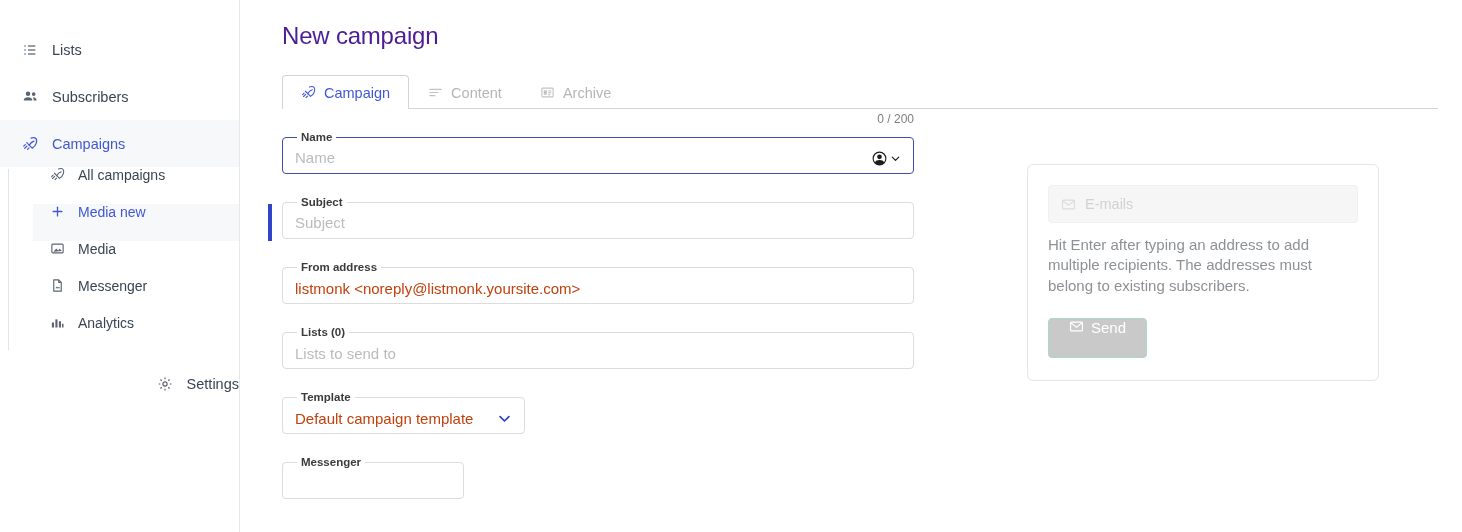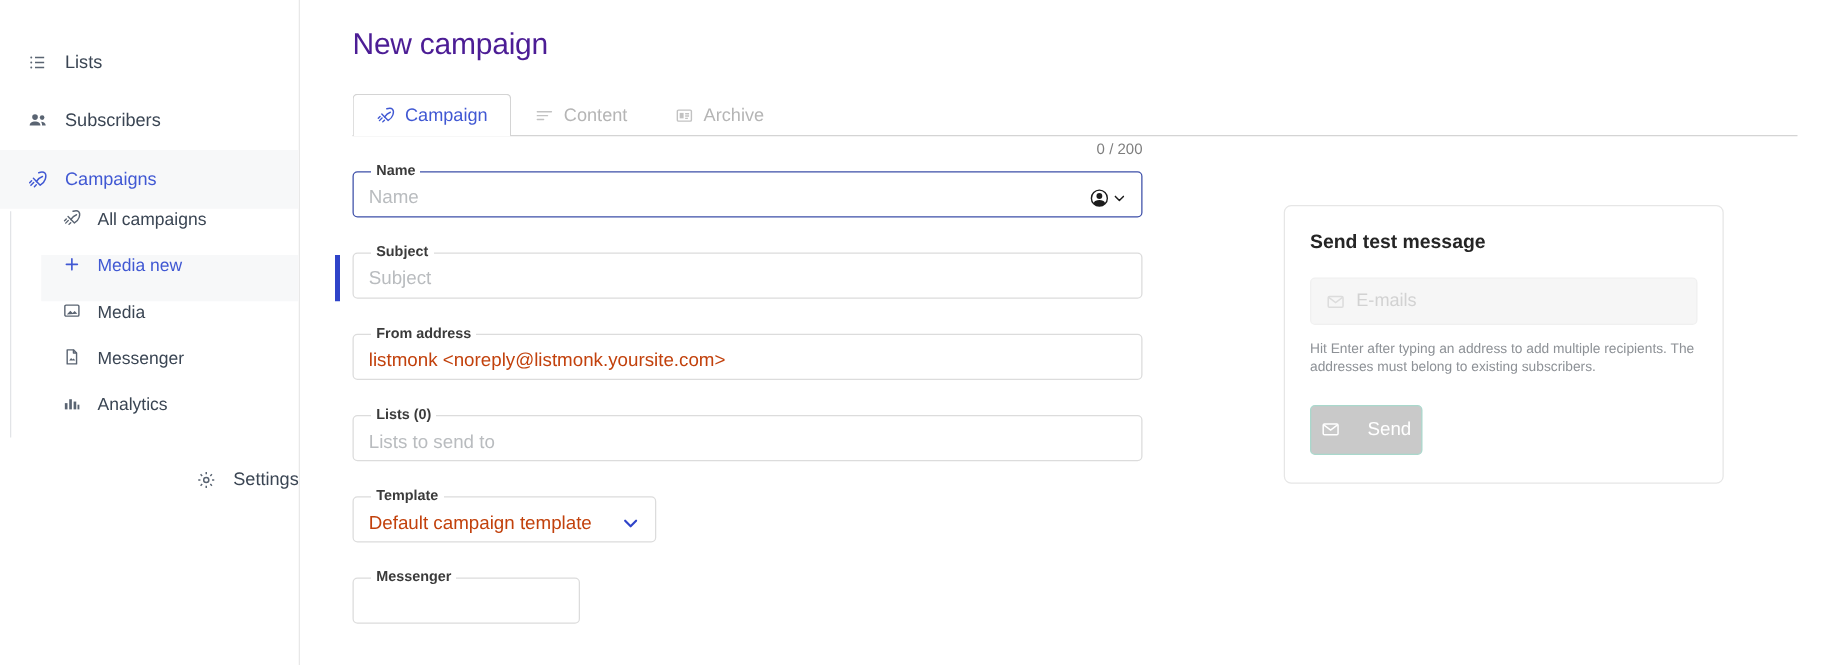--- a/index.html
+++ b/index.html
@@ -222,31 +222,31 @@
     display: flex;
     align-items: center;
     gap: 9px;
     padding: 0 12px;
     color: #d2d2d2;
     font-size: 14.5px;
     margin-bottom: 12px;
   }
   .emails-box .ico { display: flex; align-items: center; color: #dcdcdc; }
   .hint {
-    font-size: 11px;
+    font-size: 15px;
     line-height: 1.35;
     color: #8d9196;
     margin: 0 0 22px 0;
   }
   .send-btn {
     display: inline-flex;
-    align-items: center;
-    gap: 22px;
+    align-items: flex-start;
+    gap: 7px;
     height: 40px;
-    padding: 0 8px;
+    padding: 0 20px;
     background: #c9c9c9;
     border: 1px solid #a9d8cc;
     border-radius: 4px;
     color: #ffffff;
     font-size: 15px;
     font-family: "Liberation Sans", sans-serif;
     cursor: default;
   }
   .send-btn .ico { display: flex; align-items: center; }
   svg { display: block; }
@@ -466,21 +466,20 @@
         <fieldset class="field inline" style="width:182px;">
           <legend>Messenger</legend>
           <div class="field-value"></div>
         </fieldset>
 
       </div>
 
       <div class="spacer"></div>
 
       <aside class="test-panel">
-        <div class="test-title">Send test message</div>
 
         <div class="emails-box">
           <span class="ico">
             <svg width="15" height="15" viewBox="0 0 24 24" fill="none" stroke="currentColor" stroke-width="1.9">
               <rect x="2.5" y="5" width="19" height="14" rx="1.6"></rect>
               <polyline points="3.2,6.2 12,13 20.8,6.2"></polyline>
             </svg>
           </span>
           <span>E-mails</span>
         </div>

